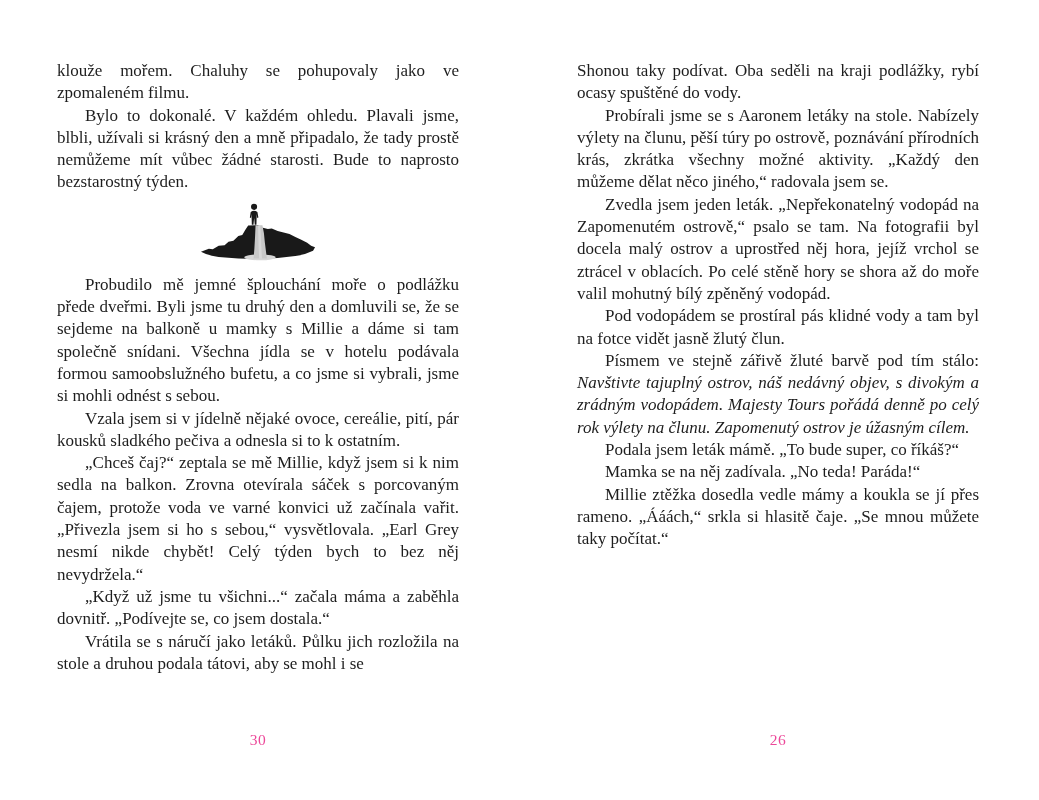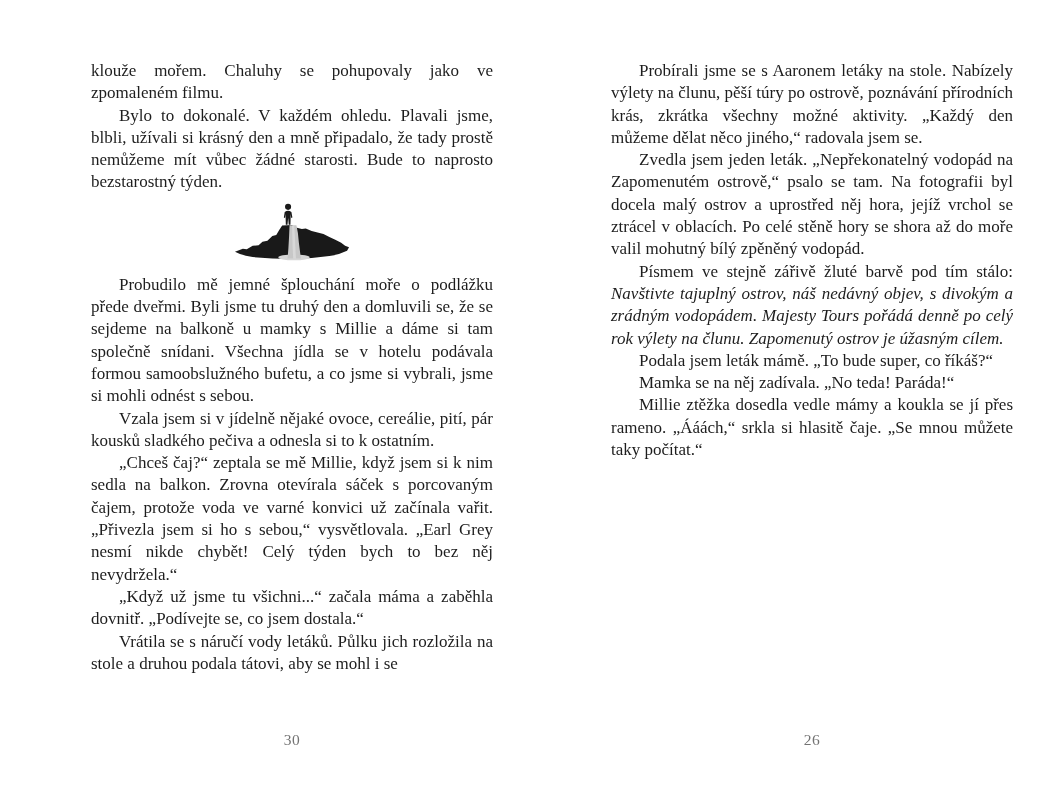--- a/index.html
+++ b/index.html
@@ -12,21 +12,20 @@
     background: #ffffff;
     position: relative;
     overflow: hidden;
     font-family: "Liberation Serif", "DejaVu Serif", serif;
     color: #1d1d1d;
   }
   .page {
     position: absolute;
     top: 60px;
     width: 402px;
-    margin-left: 34px;
   }
   .page-left  { left: 57px; }
   .page-right { left: 577px; }
   .page-body p.para {
     margin: 0;
     font-size: 17px;
     line-height: 22.3px;
     text-align: justify;
     hyphens: auto;
     -webkit-hyphens: auto;
@@ -41,21 +40,21 @@
     align-items: flex-end;
   }
   .page-number {
     position: absolute;
     top: 671px;
     left: 0;
     width: 402px;
     text-align: center;
     font-size: 15.5px;
     letter-spacing: 0.5px;
-    color: #737373;
+    color: #ec4899;
   }
 </style>
 </head>
 <body>
 
 <div class="page page-left">
   <div class="page-body">
       <p class="para"><span>klouže mořem. Chaluhy se pohupovaly jako ve zpomaleném filmu.</span></p>
       <p class="para indent"><span>Bylo to dokonalé. V každém ohledu. Plavali jsme, blbli, užívali si krásný den a mně připadalo, že tady prostě nemůžeme mít vůbec žádné starosti. Bude to naprosto bezstarostný týden.</span></p>
       <div class="illustration">
@@ -69,28 +68,30 @@
     <path fill="#e6e6e6" d="M60 22.4 L62.3 22.4 L63 34 L63.6 48 L64 56 L61.2 56 L60.6 44 Z" opacity="0.55"></path>
 
     <circle cx="56" cy="3.4" r="3.1" fill="#191919"></circle>
     <path fill="#191919" d="M52.6 8.6 Q56 6.4 59.4 8.6 L60.4 14.2 L59.2 14.7 L58.7 10.8 L58.4 21.5 L56.7 21.5 L56.1 14.8 L55.4 21.5 L53.7 21.5 L53.4 10.8 L52.9 14.7 L51.7 14.2 Z"></path>
   </svg>
 </div>
       <p class="para indent"><span>Probudilo mě jemné šplouchání moře o podlážku přede dveřmi. Byli jsme tu druhý den a domluvili se, že se sejdeme na balkoně u mamky s Millie a dáme si tam společně snídani. Všechna jídla se v hotelu podávala formou samoobslužného bufetu, a co jsme si vybrali, jsme si mohli odnést s sebou.</span></p>
       <p class="para indent"><span>Vzala jsem si v jídelně nějaké ovoce, cereálie, pití, pár kousků sladkého pečiva a odnesla si to k ostatním.</span></p>
       <p class="para indent"><span>„Chceš čaj?“ zeptala se mě Millie, když jsem si k nim sedla na balkon. Zrovna otevírala sáček s porcovaným čajem, protože voda ve varné konvici už začínala vařit. „Přivezla jsem si ho s sebou,“ vysvětlovala. „Earl Grey nesmí nikde chybět! Celý týden bych to bez něj nevydržela.“</span></p>
       <p class="para indent"><span>„Když už jsme tu všichni...“ začala máma a zaběhla dovnitř. „Podívejte se, co jsem dostala.“</span></p>
-      <p class="para indent"><span>Vrátila se s náručí vody letáků. Půlku jich rozložila na stole a druhou podala tátovi, aby se mohl i se</span></p>
+      <p class="para indent"><span>Vrátila se s náručí jako letáků. Půlku jich rozložila na stole a druhou podala tátovi, aby se mohl i se</span></p>
     </div>
   <div class="page-number">30</div>
 </div>
 
 <div class="page page-right">
   <div class="page-body">
+      <p class="para"><span>Shonou taky podívat. Oba seděli na kraji podlážky, rybí ocasy spuštěné do vody.</span></p>
       <p class="para indent"><span>Probírali jsme se s Aaronem letáky na stole. Nabízely výlety na člunu, pěší túry po ostrově, poznávání přírodních krás, zkrátka všechny možné aktivity. „Každý den můžeme dělat něco jiného,“ radovala jsem se.</span></p>
       <p class="para indent"><span>Zvedla jsem jeden leták. „Nepřekonatelný vodopád na Zapomenutém ostrově,“ psalo se tam. Na fotografii byl docela malý ostrov a uprostřed něj hora, jejíž vrchol se ztrácel v oblacích. Po celé stěně hory se shora až do moře valil mohutný bílý zpěněný vodopád.</span></p>
+      <p class="para indent"><span>Pod vodopádem se prostíral pás klidné vody a tam byl na fotce vidět jasně žlutý člun.</span></p>
       <p class="para indent"><span>Písmem ve stejně zářivě žluté barvě pod tím stálo: </span><span class="italic">Navštivte tajuplný ostrov, náš nedávný objev, s divokým a zrádným vodopádem. Majesty Tours pořádá denně po celý rok výlety na člunu. Zapomenutý ostrov je úžasným cílem.</span></p>
       <p class="para indent"><span>Podala jsem leták mámě. „To bude super, co říkáš?“</span></p>
       <p class="para indent"><span>Mamka se na něj zadívala. „No teda! Paráda!“</span></p>
       <p class="para indent"><span>Millie ztěžka dosedla vedle mámy a koukla se jí přes rameno. „Ááách,“ srkla si hlasitě čaje. „Se mnou můžete taky počítat.“</span></p>
     </div>
   <div class="page-number">26</div>
 </div>
 
 </body></html>

